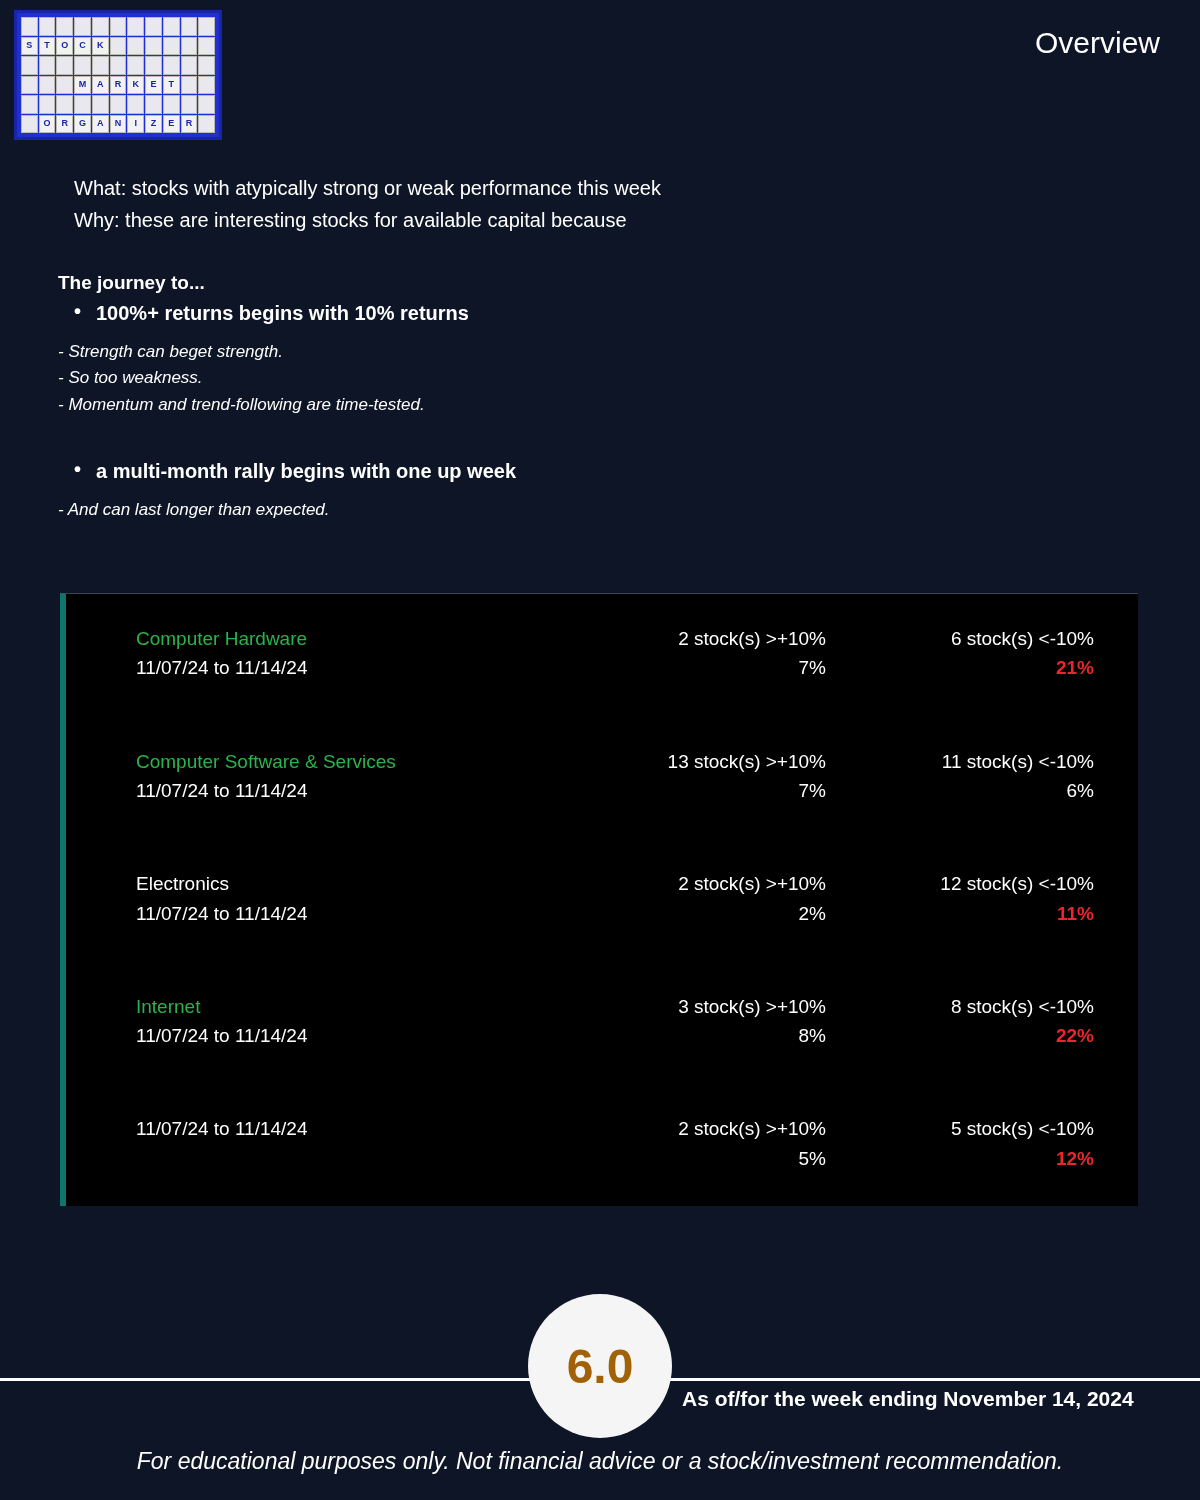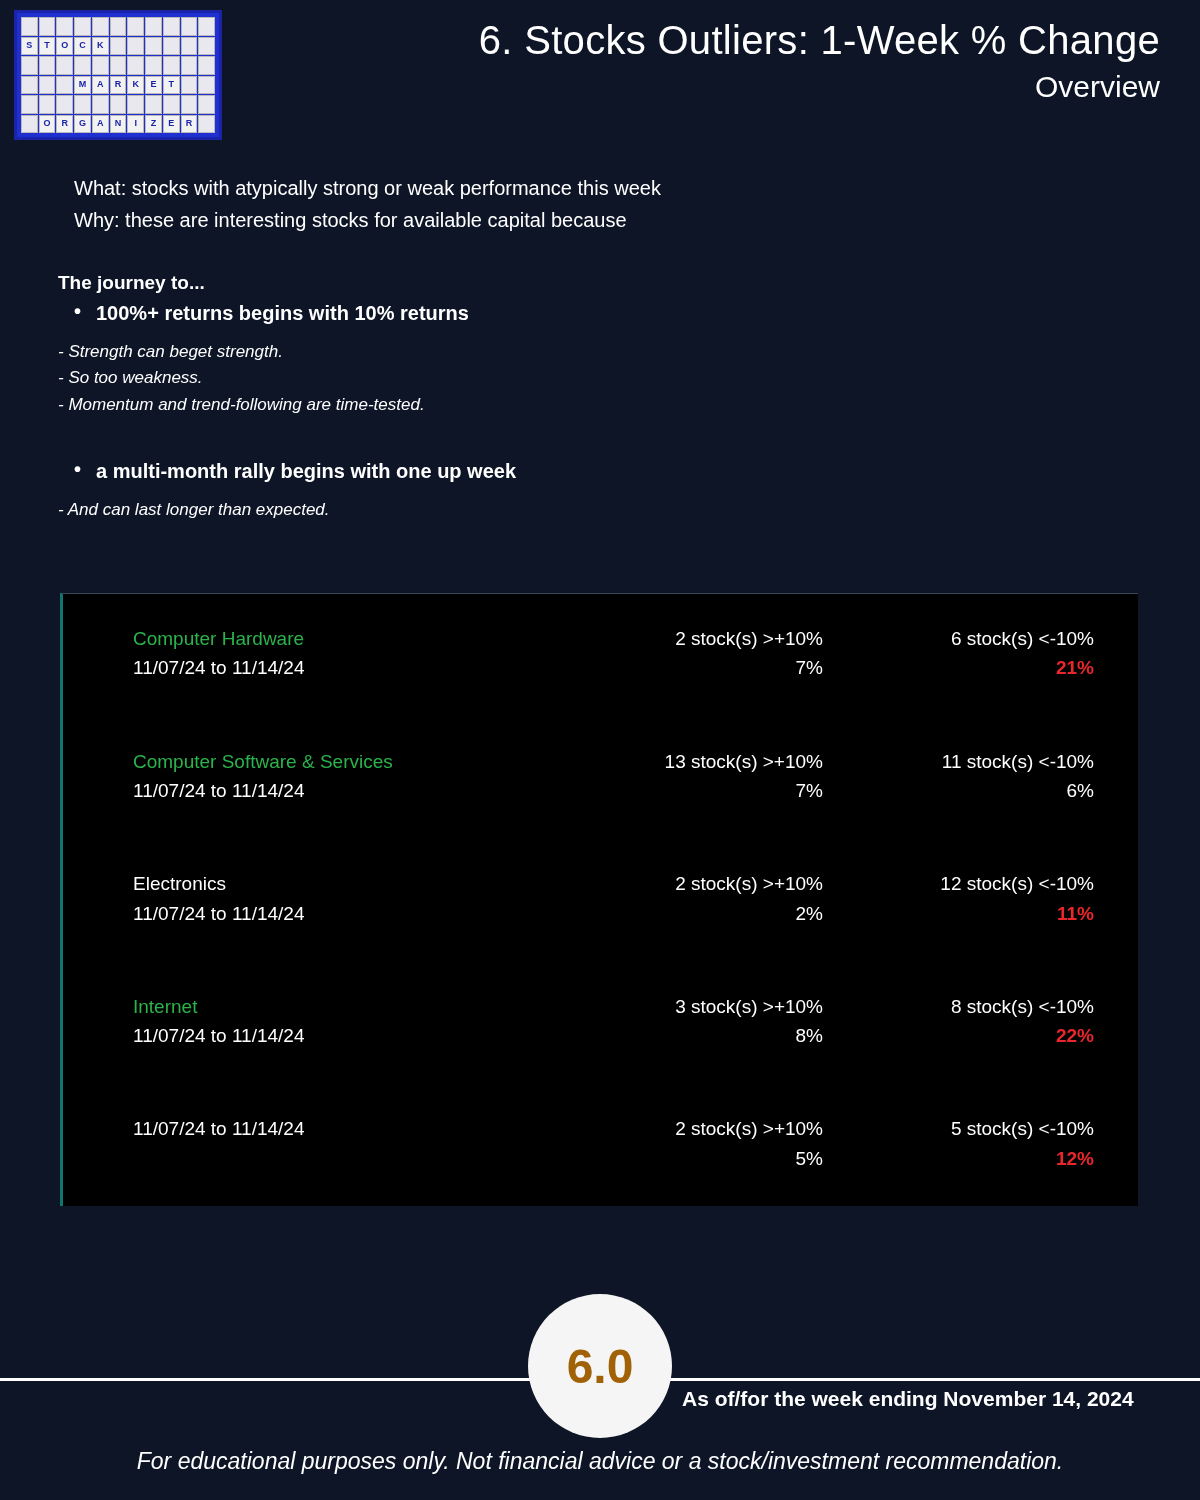--- a/index.html
+++ b/index.html
@@ -66,21 +66,21 @@
     font-style: italic; font-size: 17px;
     line-height: 1.55; margin-top: 14px; padding-right: 8px;
   }
   .gap2 { height: 42px; }
 
   
   .panel {
     position: absolute; left: 60px; top: 593px;
     width: 1078px; height: 613px;
     background: #000000;
-    border-left: 3px solid #0f766e;
+    border-left: 6px solid #0f766e;
     border-top: 1px solid #3a4256;
   }
   .row {
     position: relative; height: 122.6px;
     padding: 30px 44px 0 70px;
     display: flex; align-items: flex-start;
   }
   .col-a { width: 400px; }
   .col-b { width: 290px; text-align: right; }
   .col-c { flex: 1; text-align: right; }
@@ -192,21 +192,20 @@
           <div class="cell letter">N</div>
           <div class="cell letter">I</div>
           <div class="cell letter">Z</div>
           <div class="cell letter">E</div>
           <div class="cell letter">R</div>
           <div class="cell blank"></div>
       </div>
     </div>
 
     <div class="title-block">
-      <div class="title">6. Stocks Outliers: 1-Week % Change</div>
       <div class="subtitle">Overview</div>
     </div>
   </div>
 
   <div class="lead">
     <div>What: stocks with atypically strong or weak performance this week</div>
     <div>Why: these are interesting stocks for available capital because</div>
   </div>
 
   <div class="journey">The journey to...</div>

